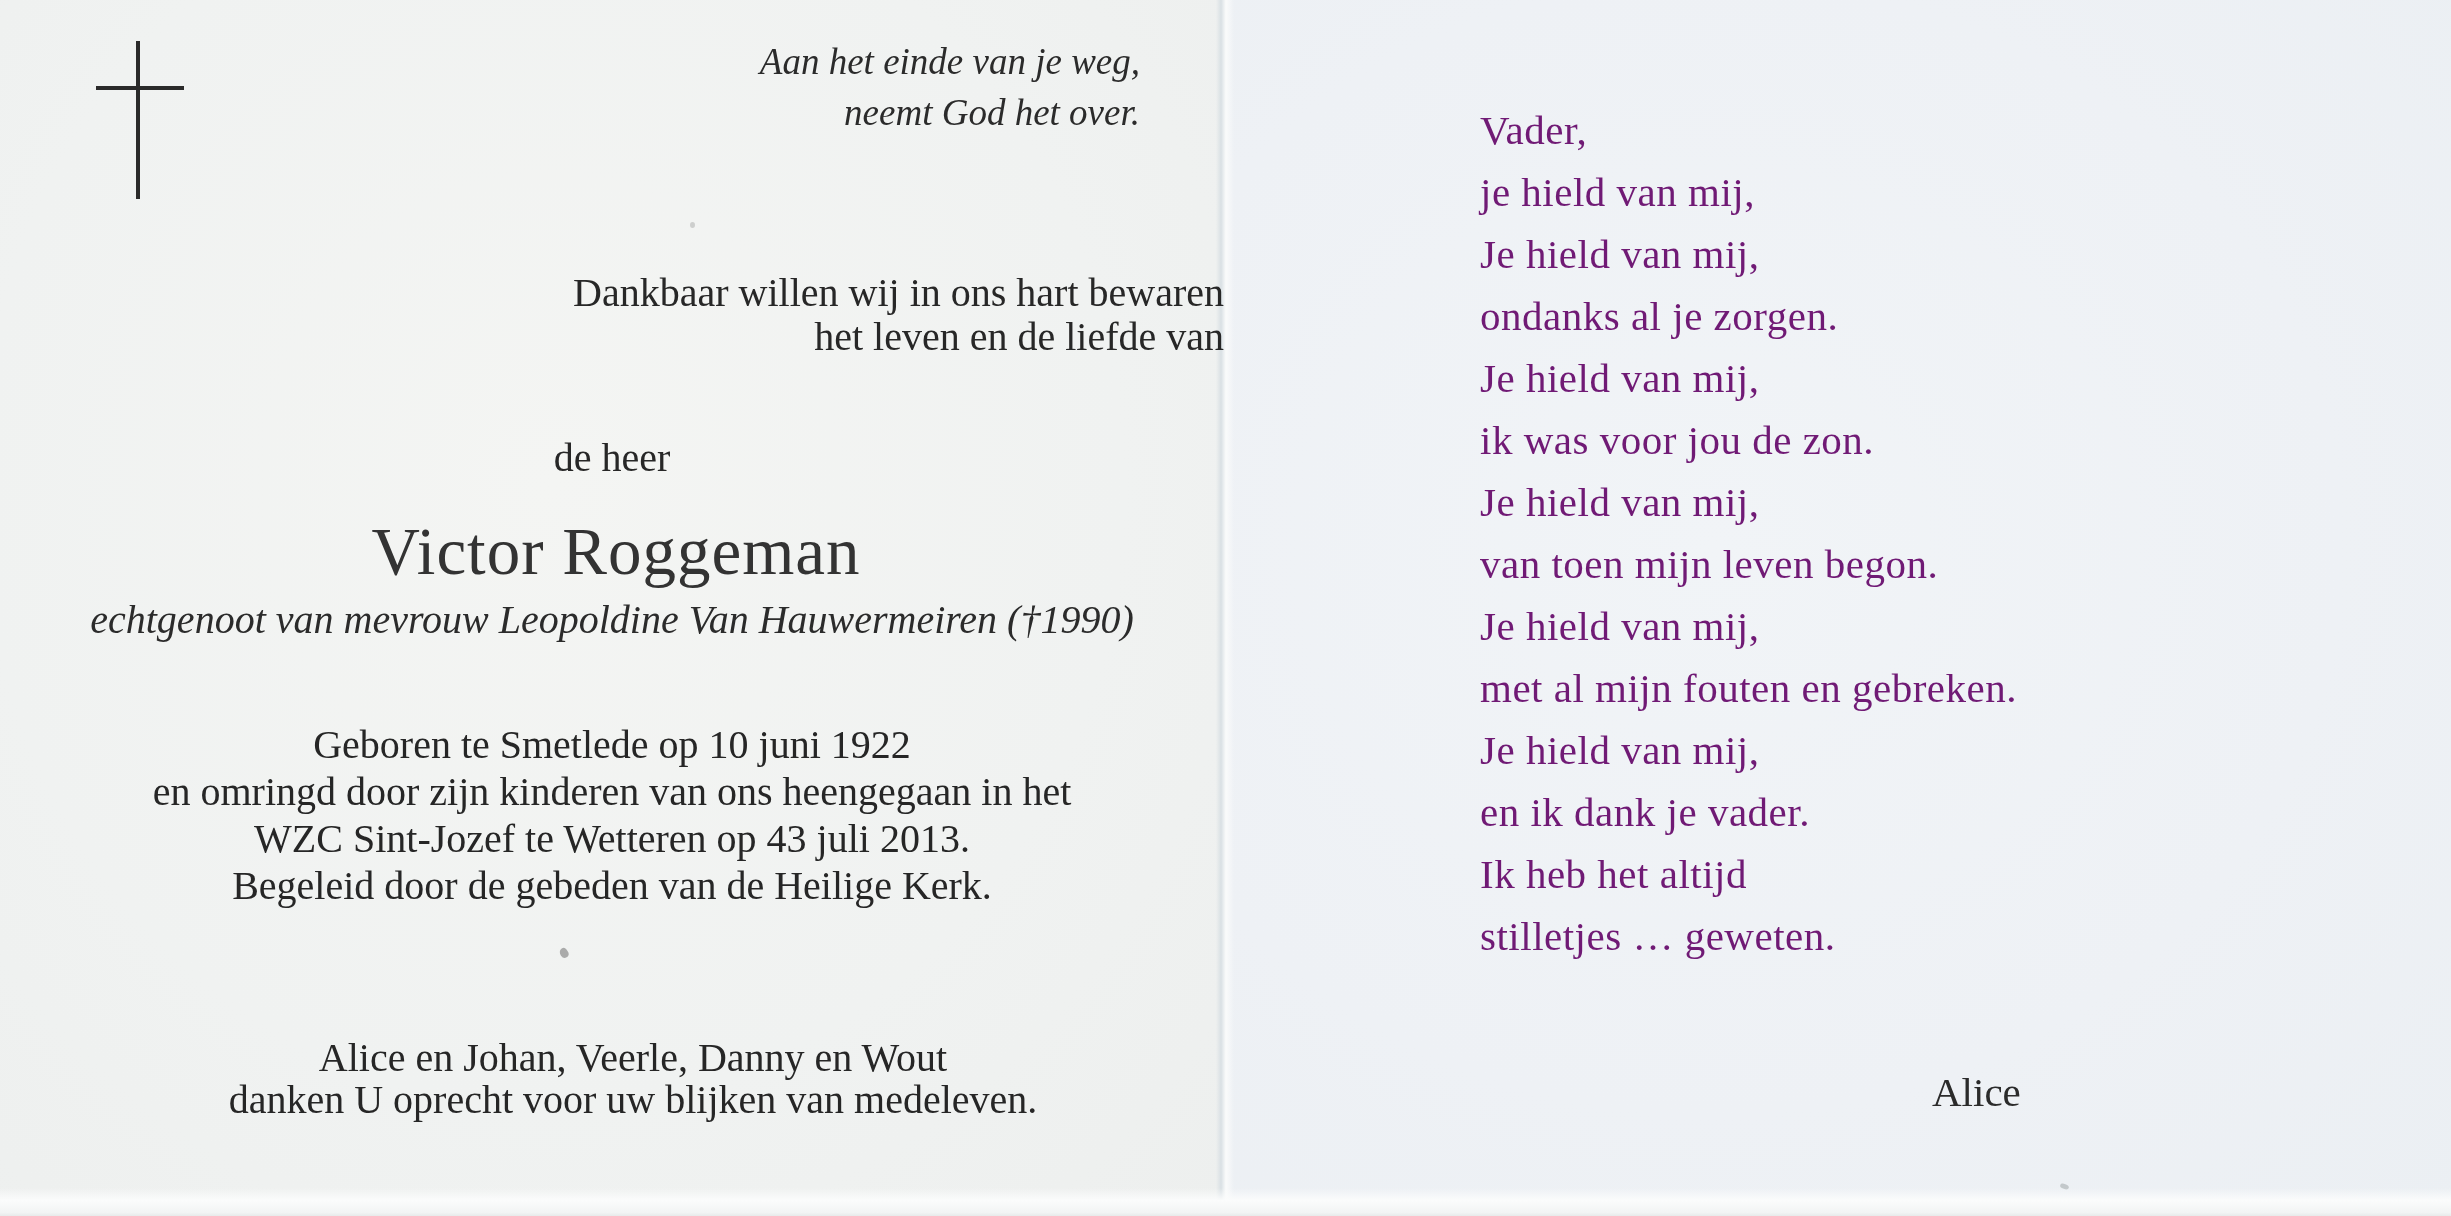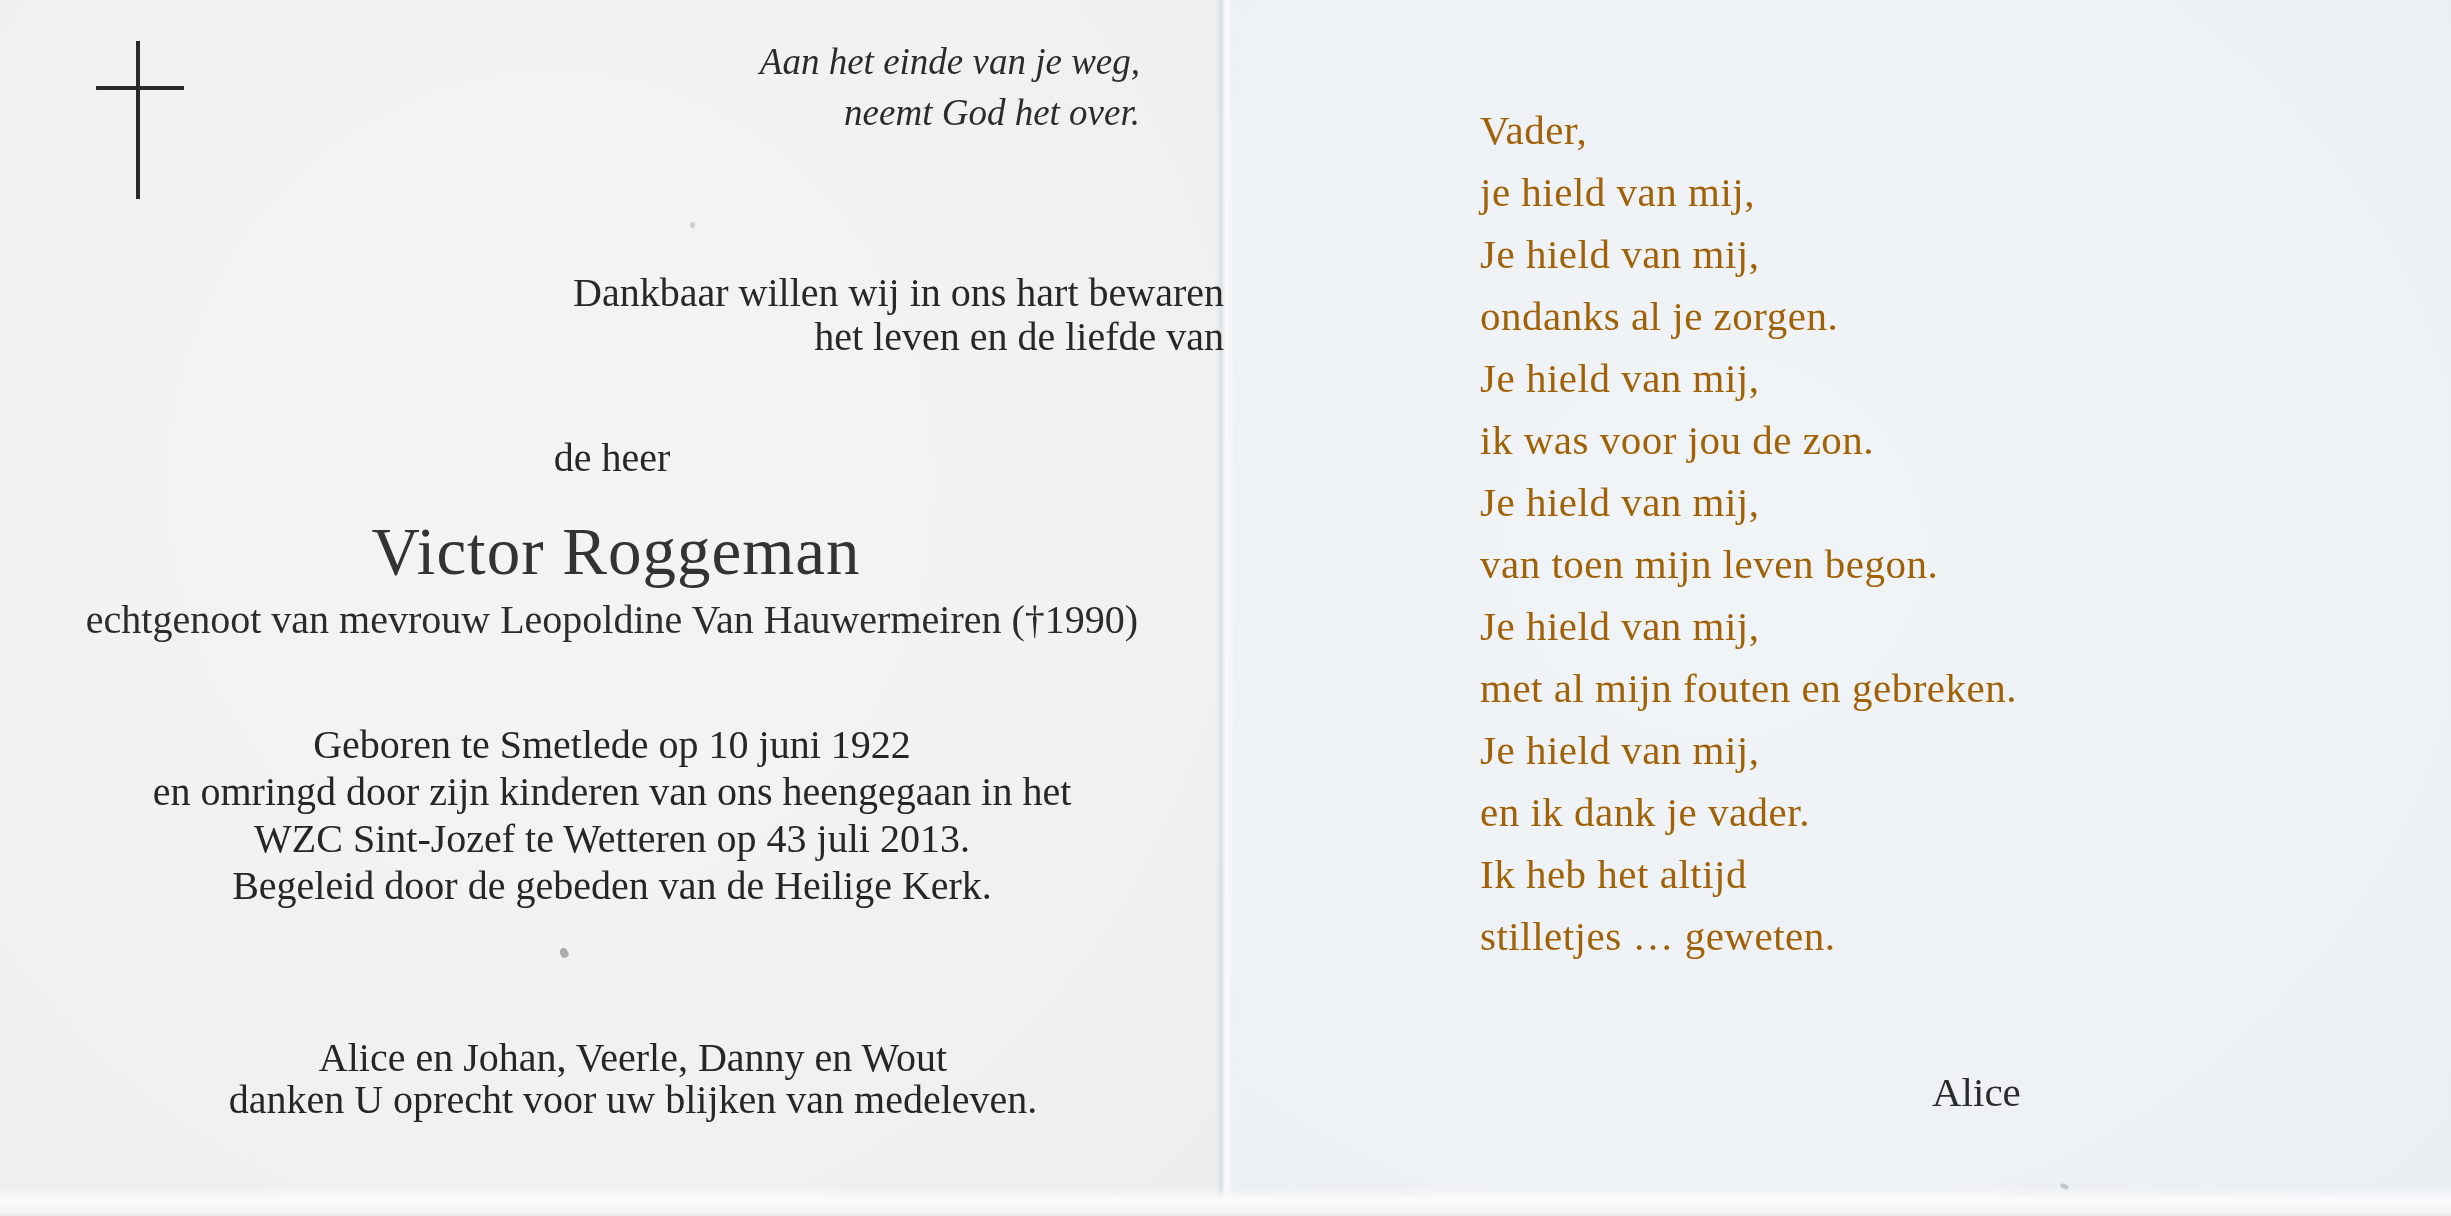--- a/index.html
+++ b/index.html
@@ -97,20 +97,21 @@
     font-size: 67px;
     line-height: 86px;
     letter-spacing: 1px;
     color: #333333;
   }
   .spouse-line {
     position: absolute;
     left: 0; top: 597px;
     width: 1224px;
     text-align: center;
+    font-style: italic;
     font-size: 40px;
     line-height: 46px;
     color: #2b2b2b;
     white-space: nowrap;
   }
   .biography {
     position: absolute;
     left: 0; top: 721px;
     width: 1224px;
     text-align: center;
@@ -128,21 +129,21 @@
     color: #262626;
     padding-left: 21px;
   }
 
   .poem {
     position: absolute;
     left: 1480px; top: 99px;
     font-size: 41px;
     line-height: 62px;
     letter-spacing: 0.5px;
-    color: #a16207;
+    color: #701a75;
     white-space: nowrap;
   }
   .signature {
     position: absolute;
     left: 1932px; top: 1071px;
     font-size: 41px;
     line-height: 42px;
     color: #2b2b2b;
   }
 

